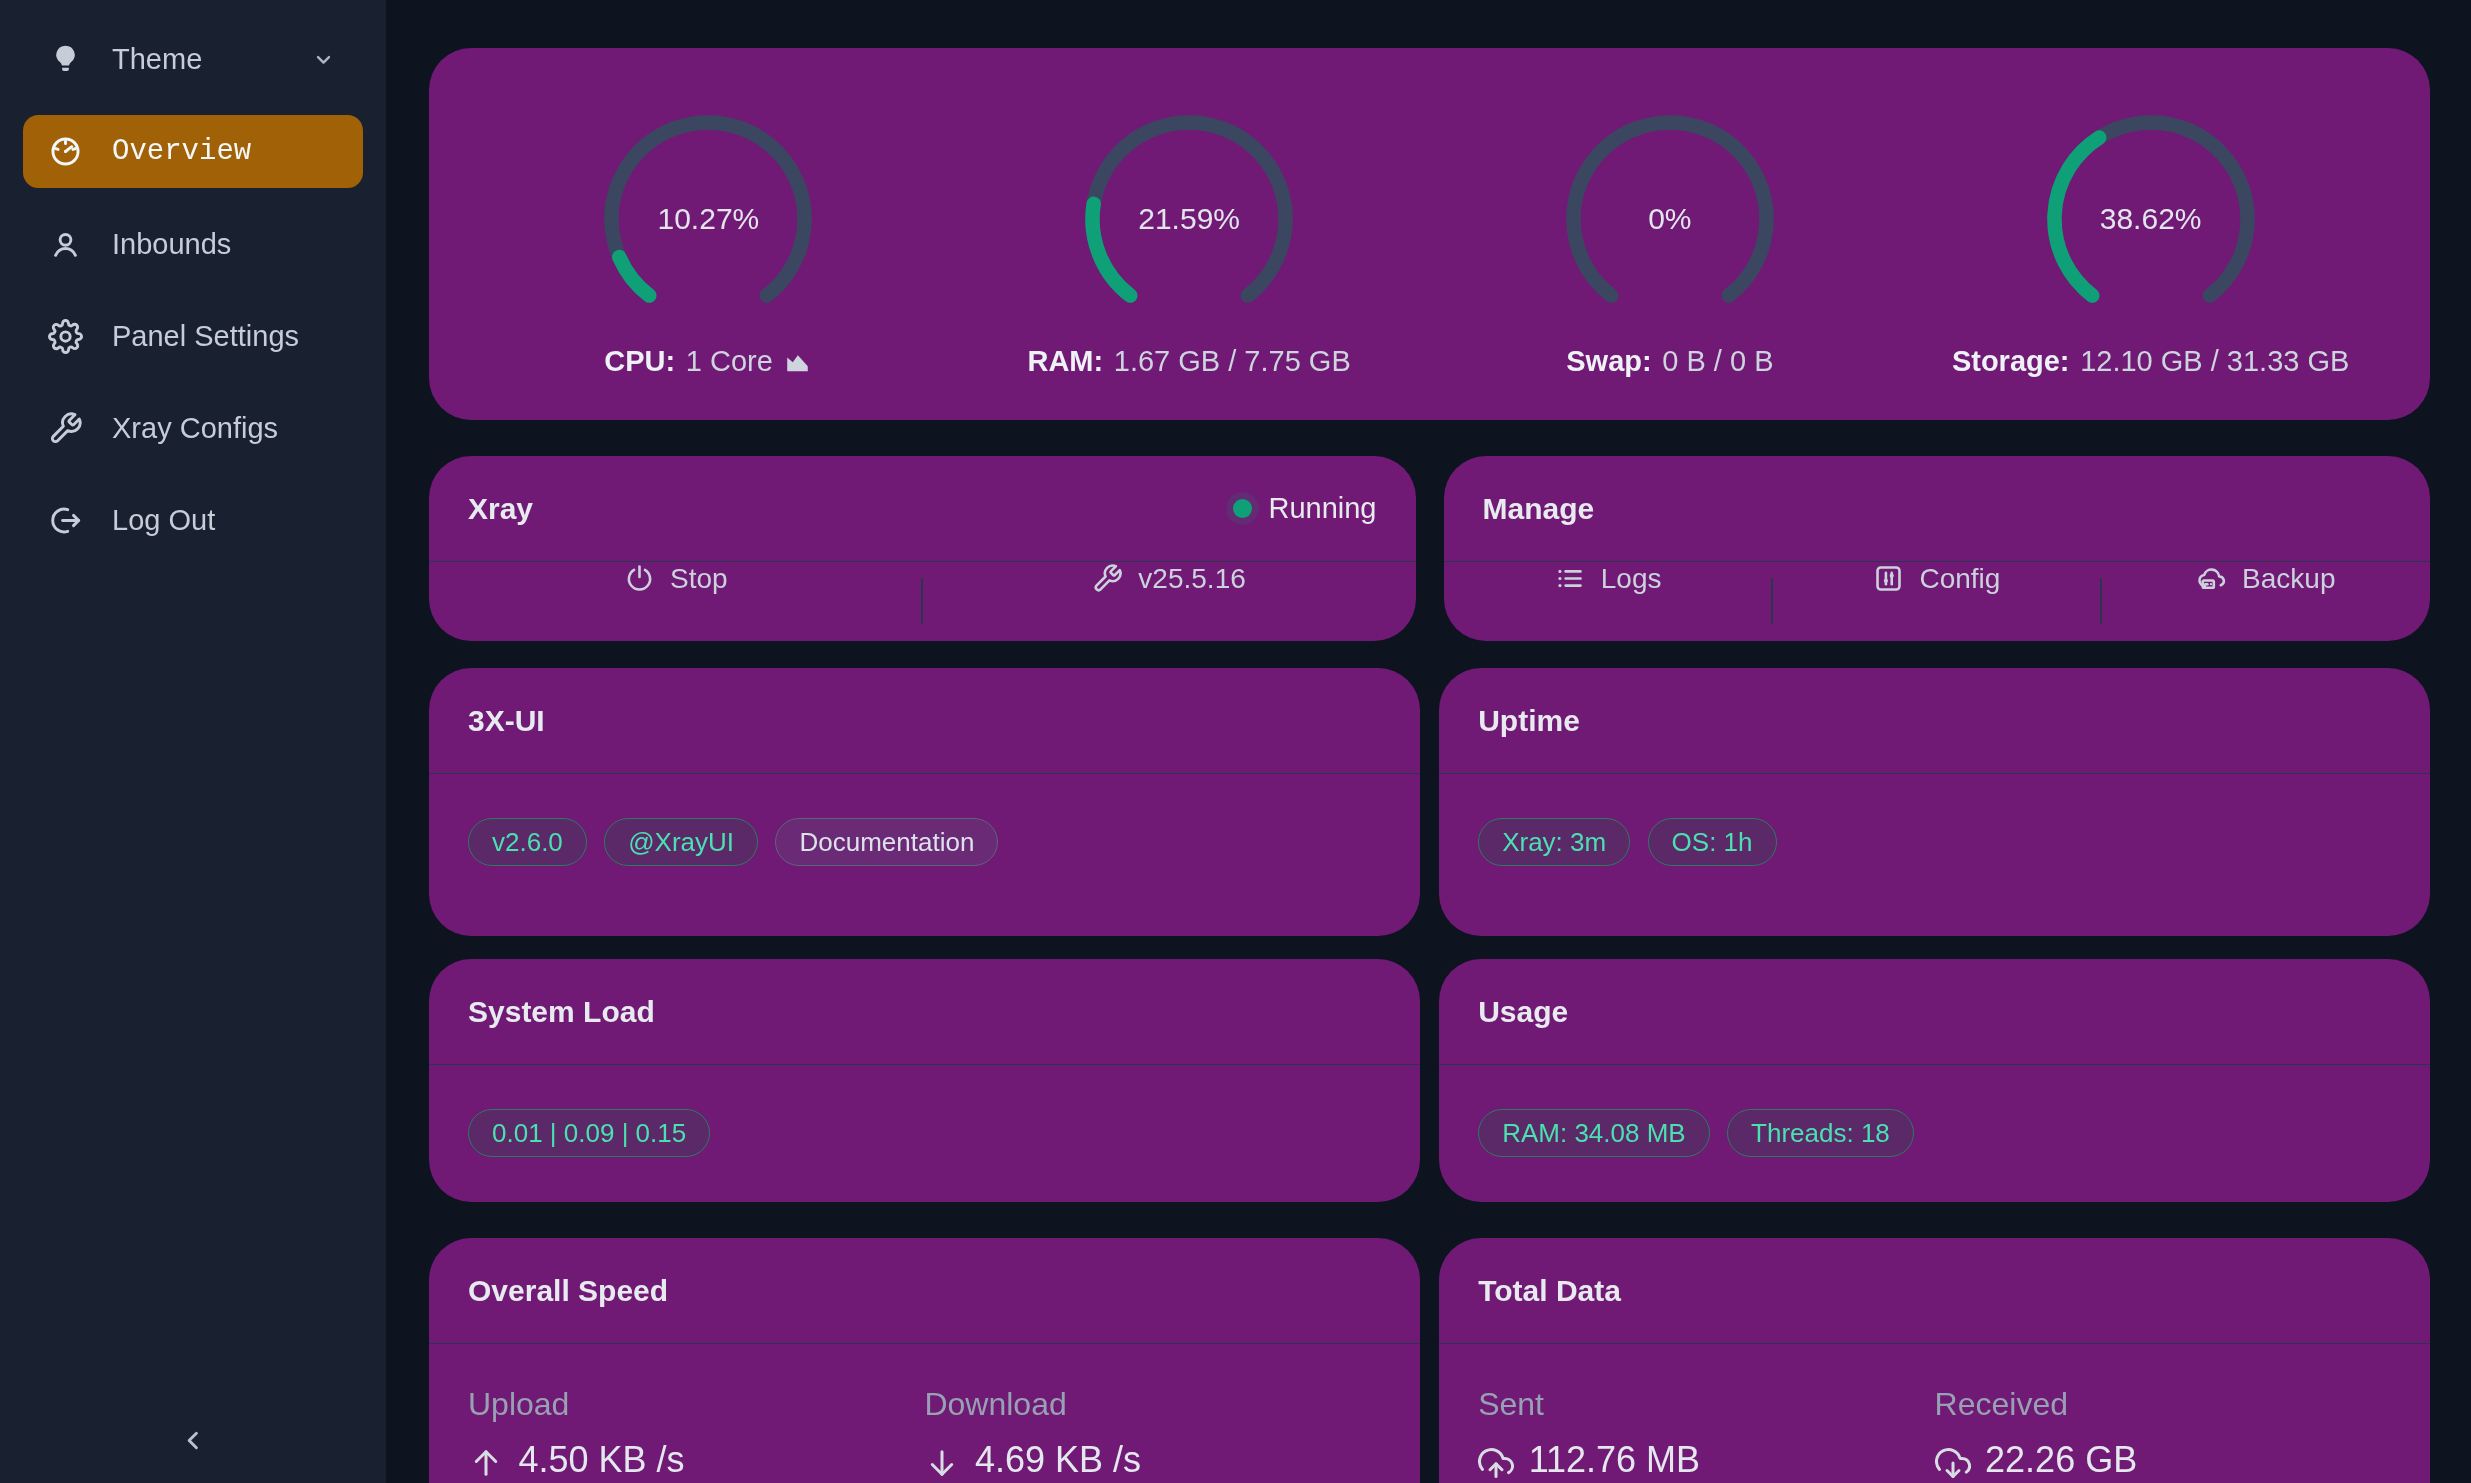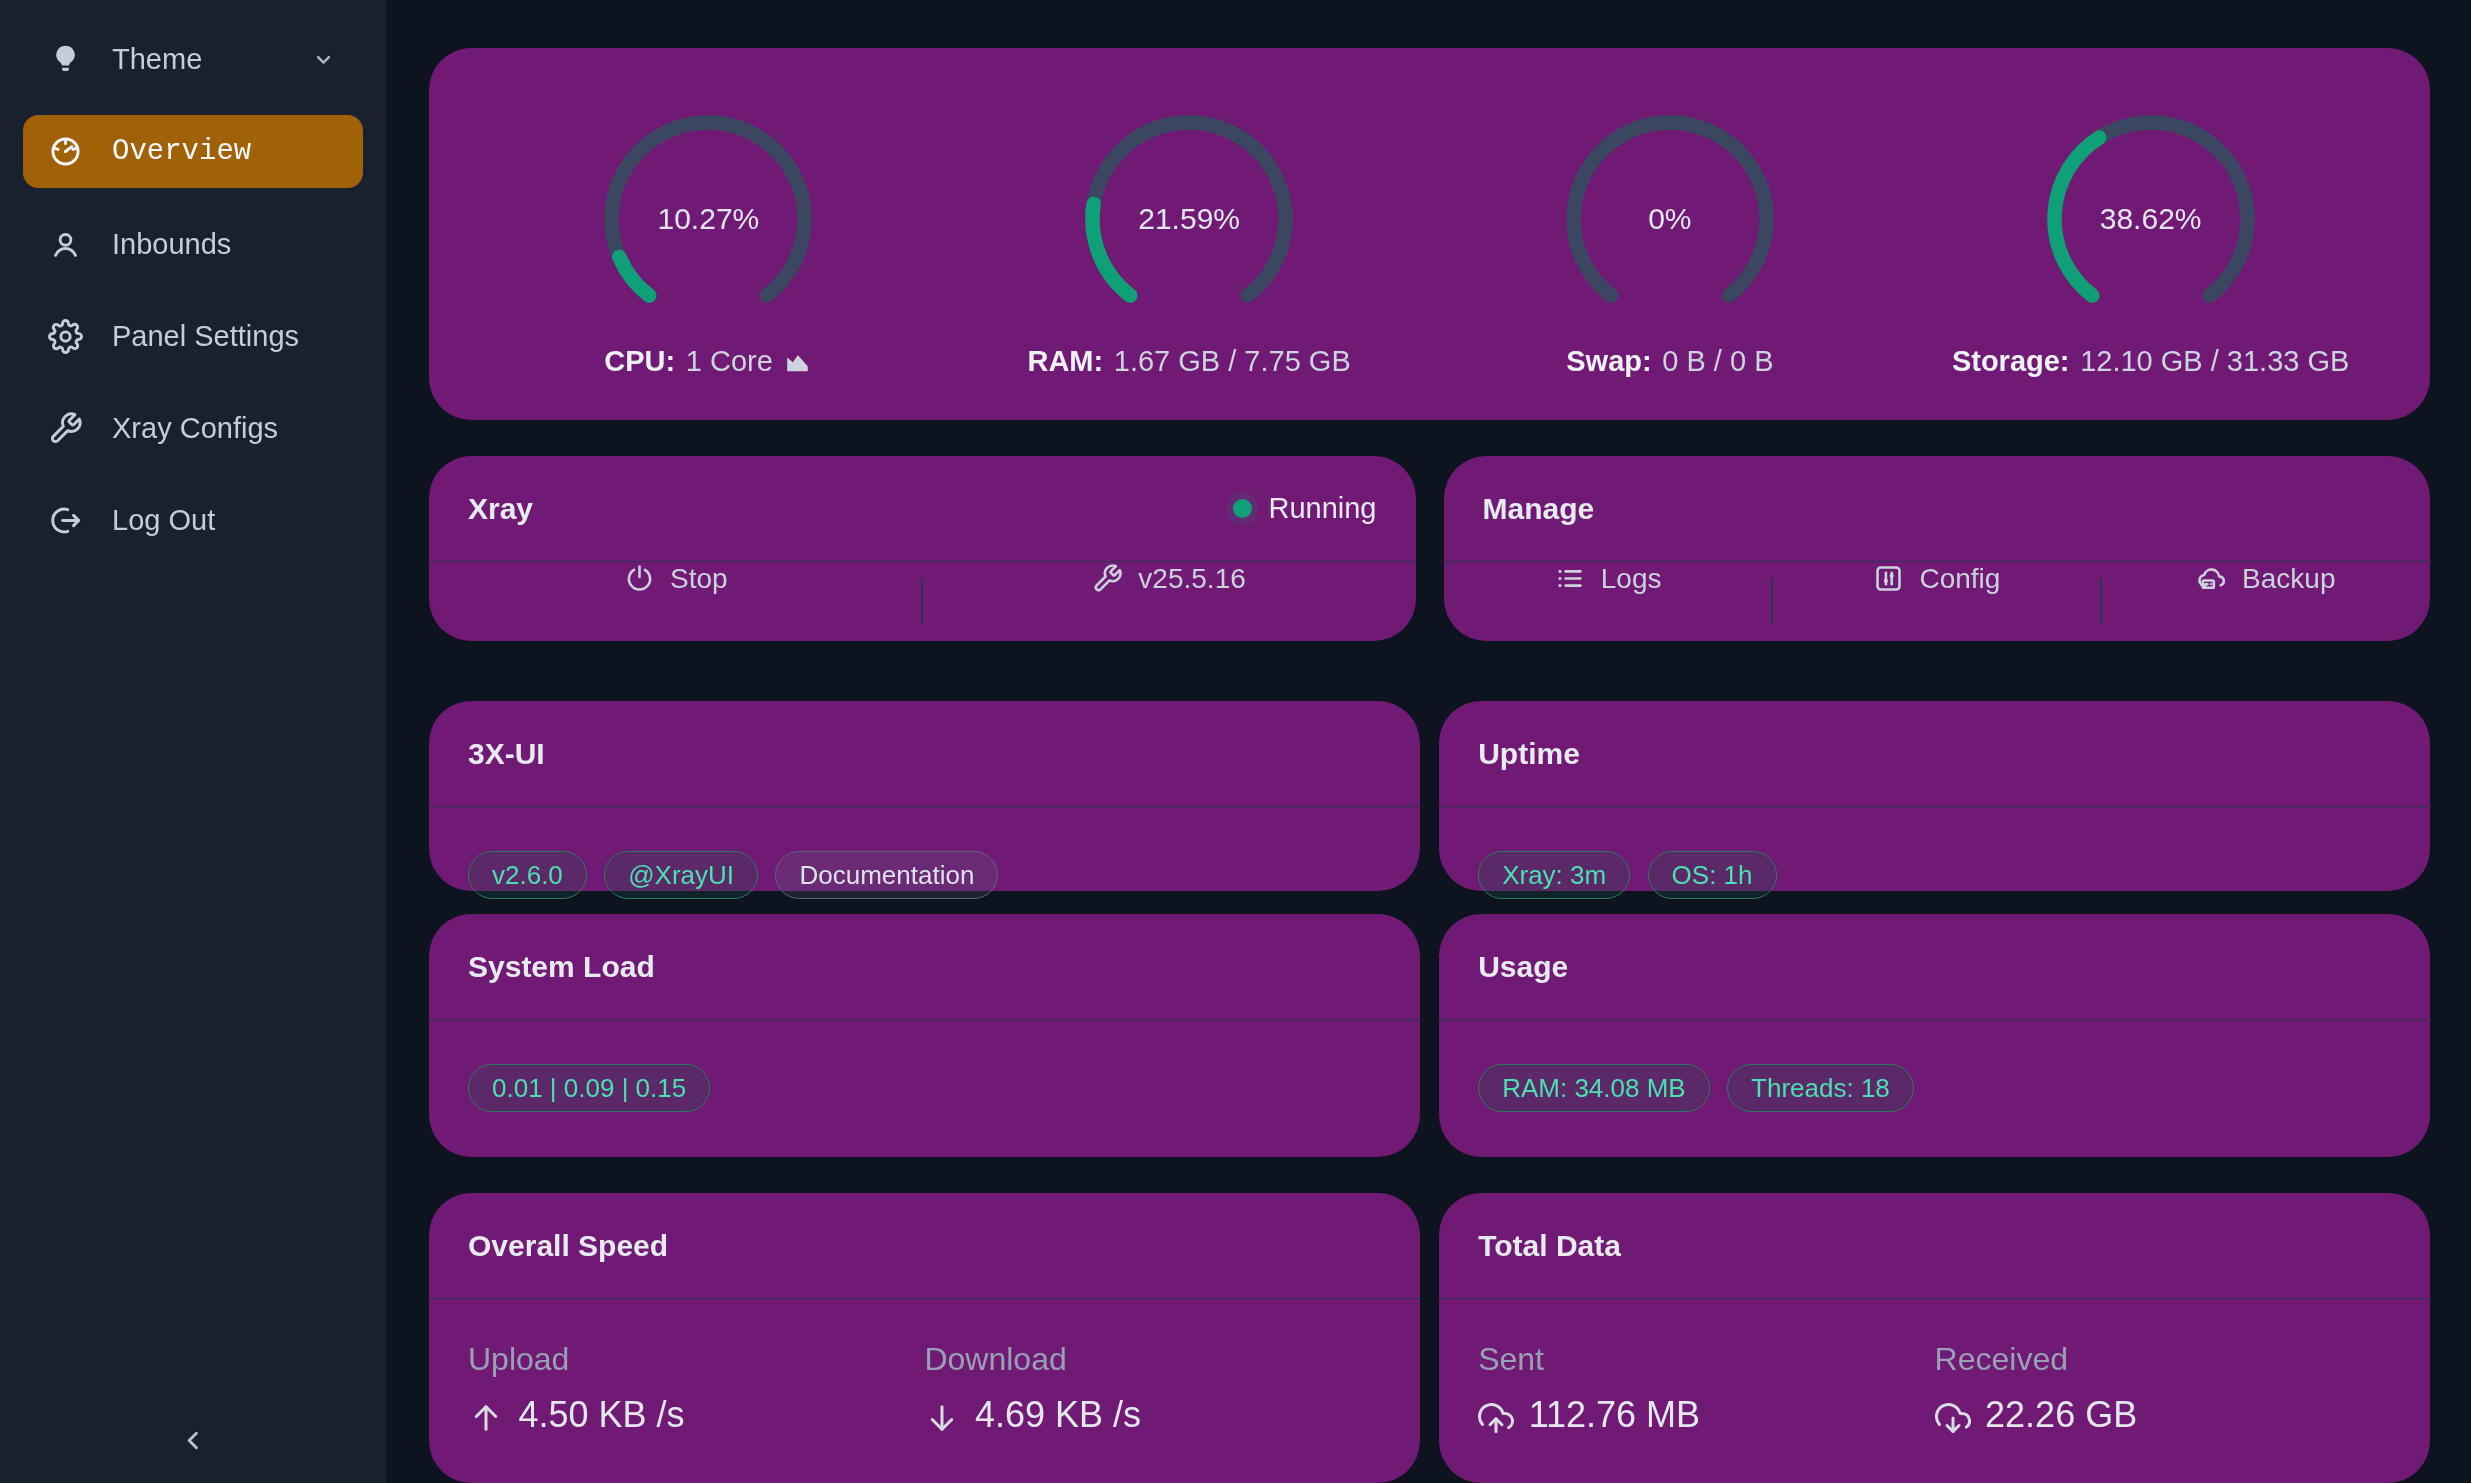--- a/index.html
+++ b/index.html
@@ -32,22 +32,22 @@
   .gauge-pct{position:absolute;inset:0;display:flex;align-items:center;justify-content:center;
              font-size:30px;color:#E2E6EC;}
   .gauge-label{margin-top:15.4px;font-size:29px;color:#CDD4DE;display:flex;align-items:center;gap:10.6px;}
   .gauge-label b{font-weight:700;color:#EEF1F5;}
   .chart-ic{color:#CFD5DE;cursor:pointer;}
   .chart-ic svg{width:29px;height:29px;}
 
   
   .row{display:flex;gap:19.3px;}
   .row>.card{flex:1;min-width:0;}
-  .row1{margin-bottom:60px;gap:28px;}  .row1>.card{height:185px;}
-  .row2{margin-bottom:23px;}  .row2>.card{height:190px;}
+  .row1{margin-bottom:27px;gap:28px;}  .row1>.card{height:185px;}
+  .row2{margin-bottom:23px;}  .row2>.card{height:268px;}
   .row3{margin-bottom:36px;}  .row3>.card{height:243px;}
   .row4>.card{height:290px;}
   .card-head{height:106px;display:flex;align-items:center;padding:0 39px;border-bottom:1.9px solid #2A3650;box-sizing:border-box;}
   .card-title{font-size:30px;font-weight:700;color:#E7EAEF;}
   .status{margin-left:auto;display:flex;align-items:center;gap:16.4px;font-size:29px;color:#E7EAEF;}
   .dot{width:19.3px;height:19.3px;border-radius:50%;background:#0FA077;box-shadow:0 0 0 6.8px rgba(15,160,119,.13);}
 
   
   .actions{display:flex;height:77px;}
   .action{flex:1;display:flex;align-items:flex-start;justify-content:center;gap:15.4px;font-size:28px;

